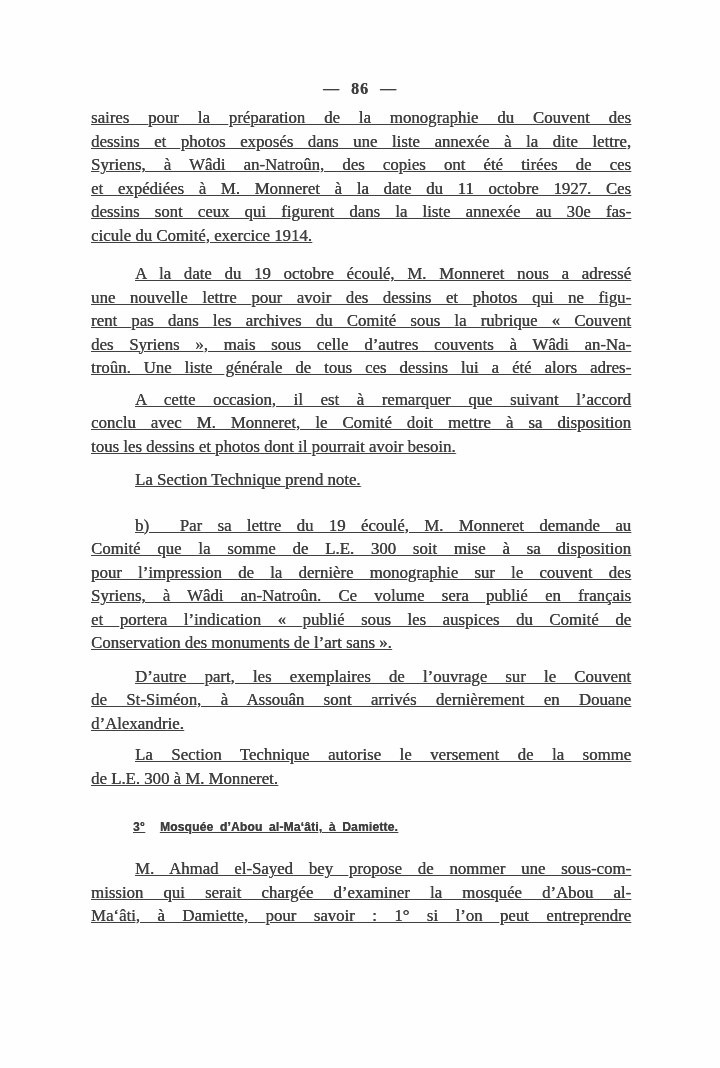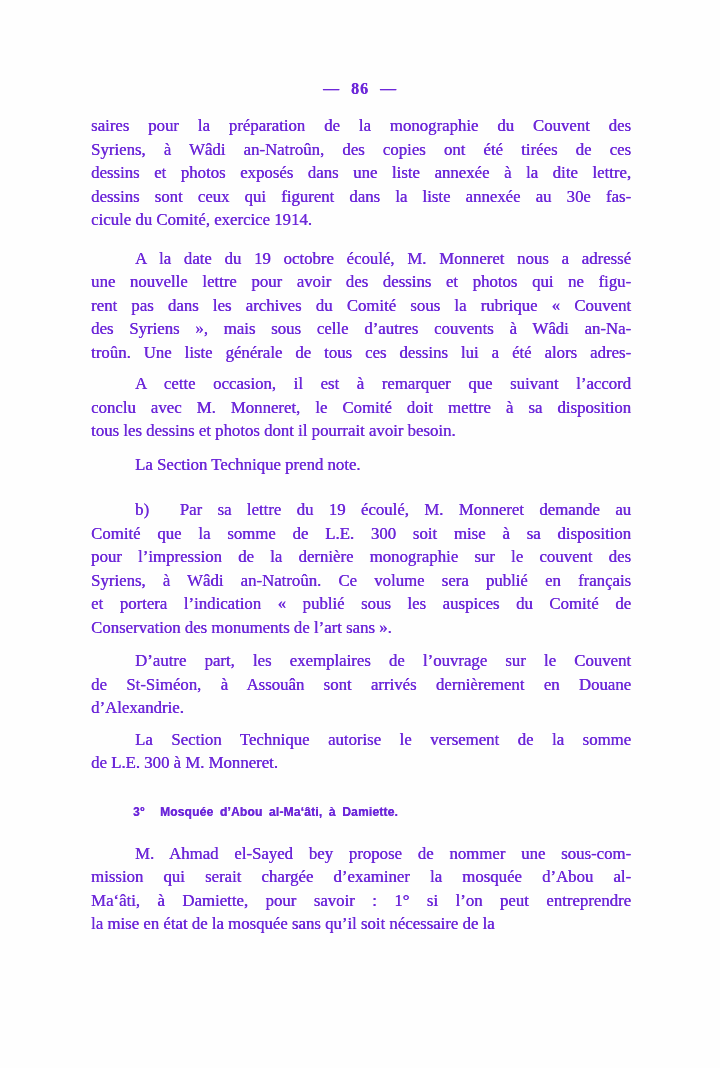--- a/index.html
+++ b/index.html
@@ -5,43 +5,44 @@
   html, body {
     margin: 0;
     padding: 0;
     background: #ffffff;
   }
   .page {
     position: relative;
     width: 720px;
     height: 1068px;
     background: #fefefe;
-    color: #6d28d9;
+    color: #404040;
     font-family: "Liberation Serif", serif;
     overflow: hidden;
   }
   .pageno {
     position: absolute;
     top: 80px;
     left: 0;
     width: 720px;
     text-align: center;
     font-size: 16px;
     font-weight: 700;
     letter-spacing: 1px;
     word-spacing: 6px;
     text-shadow: 0.3px 0 0 currentColor;
   }
   .tb {
     position: absolute;
     left: 91px;
-    top: 114px;
+    top: 106px;
     width: 540px;
     font-size: 16.8px;
     line-height: 23.5px;
+    text-decoration: underline;
   }
   .para { margin: 0; }
   
   .tb > .para:nth-child(2) { margin-top: 15px; }
   .tb > .para:nth-child(3) { margin-top: 8px; }
   .tb > .para:nth-child(4) { margin-top: 10px; }
   .tb > .para:nth-child(5) { margin-top: 22px; }
   .tb > .para:nth-child(6) { margin-top: 10px; }
   .tb > .para:nth-child(7) { margin-top: 8px; }
   .tb > .para:nth-child(8) { margin-top: 27px; }
@@ -67,22 +68,23 @@
   .hnum { margin-right: 15px; }
 </style>
 </head>
 <body>
 
 <div class="page">
   <div class="pageno">— 86 —</div>
   <div class="tb">
       <div class="para">
         <div class="ln">saires pour la préparation de la monographie du Couvent des</div>
+        <div class="ln">dessins et photos exposés dans une liste annexée à la dite lettre,</div>
         <div class="ln">Syriens, à Wâdi an-Natroûn, des copies ont été tirées de ces</div>
-        <div class="ln">dessins et photos exposés dans une liste annexée à la dite lettre,</div>
+        <div class="ln">et expédiées à M. Monneret à la date du 11 octobre 1927. Ces</div>
         <div class="ln">dessins sont ceux qui figurent dans la liste annexée au 30e fas-</div>
         <div class="ln last">cicule du Comité, exercice 1914.</div>
       </div>
       <div class="para">
         <div class="ln ind">A la date du 19 octobre écoulé, M. Monneret nous a adressé</div>
         <div class="ln">une nouvelle lettre pour avoir des dessins et photos qui ne figu-</div>
         <div class="ln">rent pas dans les archives du Comité sous la rubrique « Couvent</div>
         <div class="ln">des Syriens », mais sous celle d’autres couvents à Wâdi an-Na-</div>
         <div class="ln">troûn. Une liste générale de tous ces dessins lui a été alors adres-</div>
       </div>
@@ -109,16 +111,15 @@
       </div>
       <div class="para">
         <div class="ln ind">La Section Technique autorise le versement de la somme</div>
         <div class="ln last">de L.E. 300 à M. Monneret.</div>
       </div>
       <div class="para heading"><span class="hnum">3°</span><span class="htxt">Mosquée d’Abou al-Ma‘âti, à Damiette.</span></div>
       <div class="para">
         <div class="ln ind">M. Ahmad el-Sayed bey propose de nommer une sous-com-</div>
         <div class="ln">mission qui serait chargée d’examiner la mosquée d’Abou al-</div>
         <div class="ln">Ma‘âti, à Damiette, pour savoir : 1° si l’on peut entreprendre</div>
-        <div class="ln last">la mise en état de la mosquée sans qu’il soit nécessaire de la</div>
       </div>
     </div>
 </div>
 
 </body></html>

